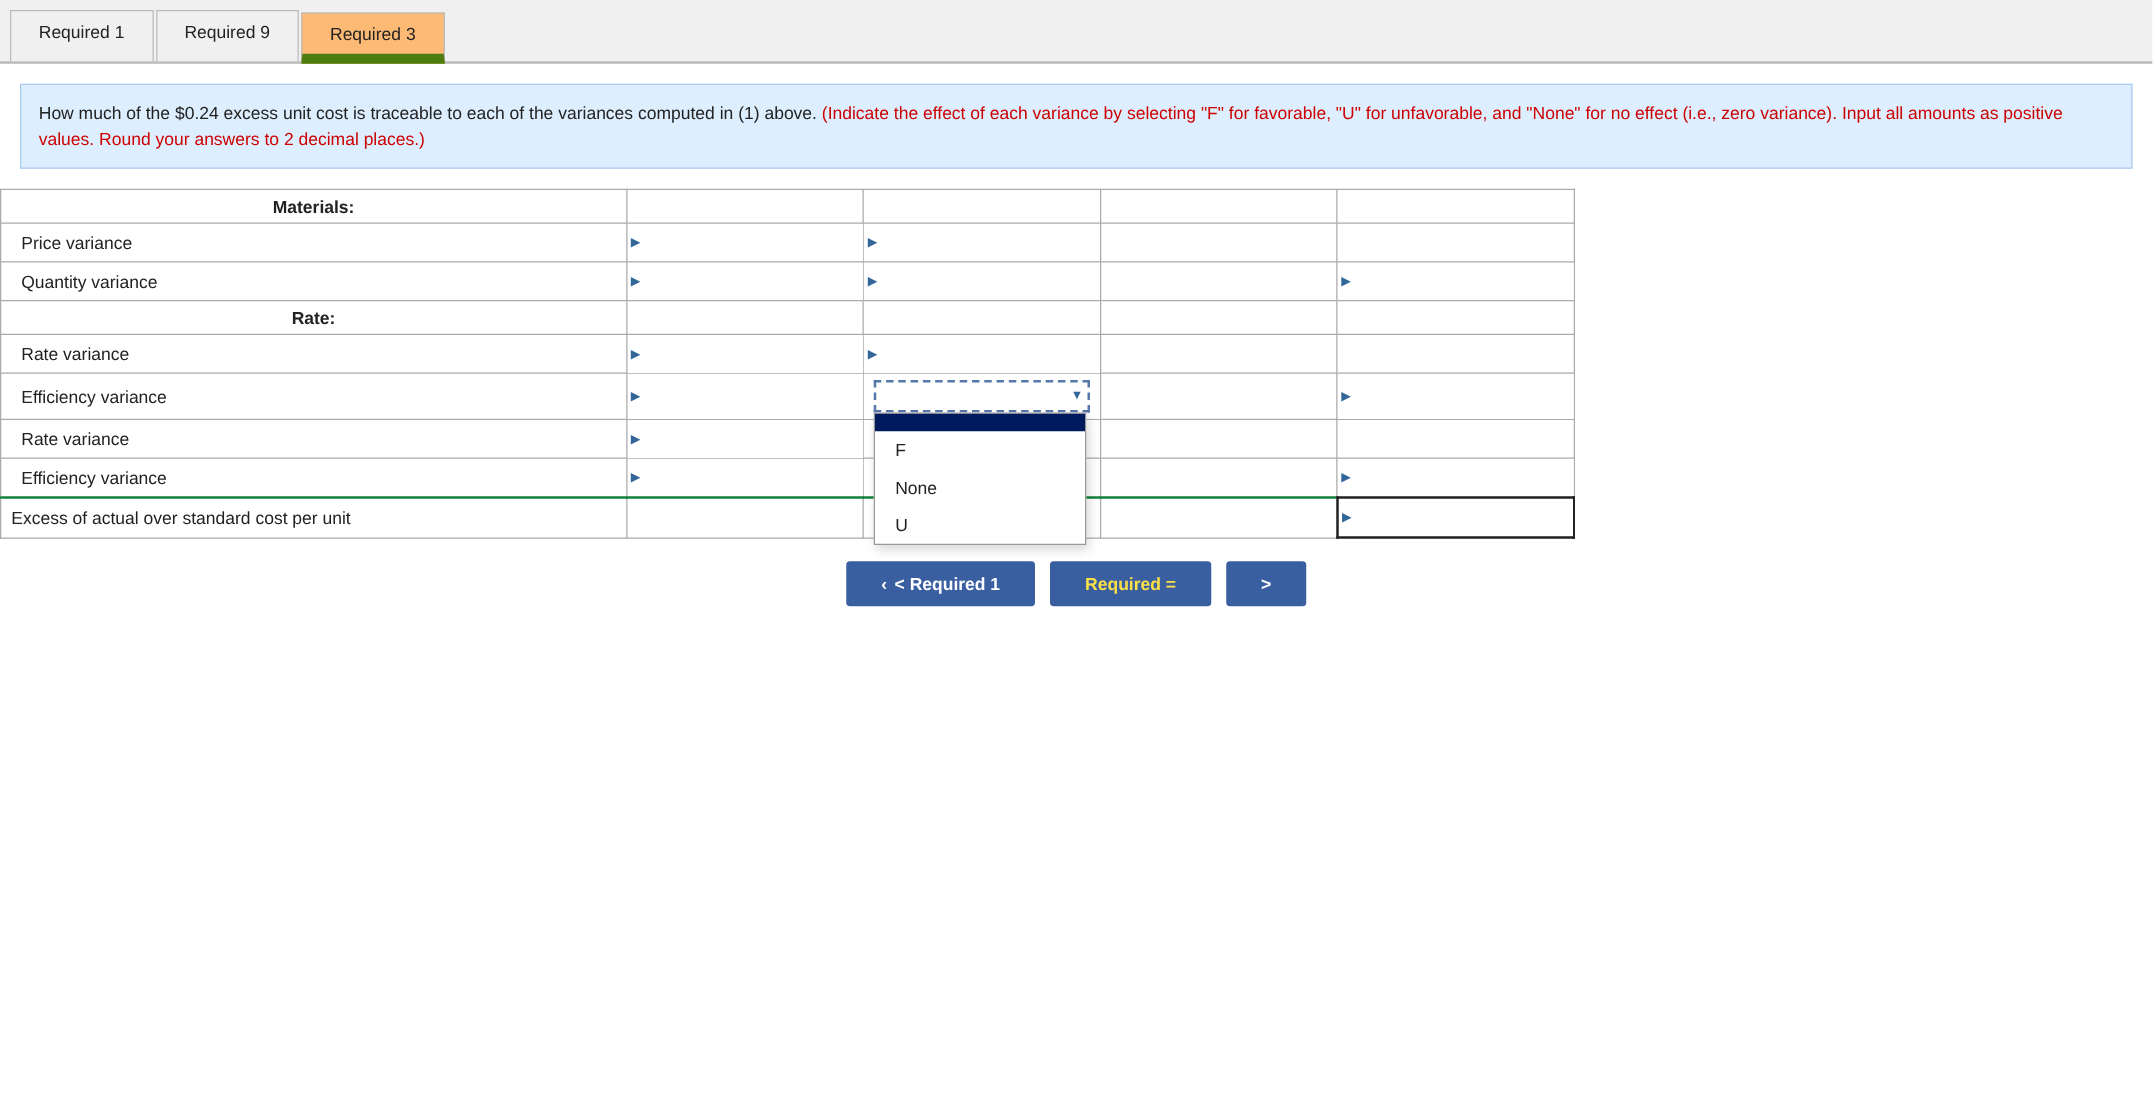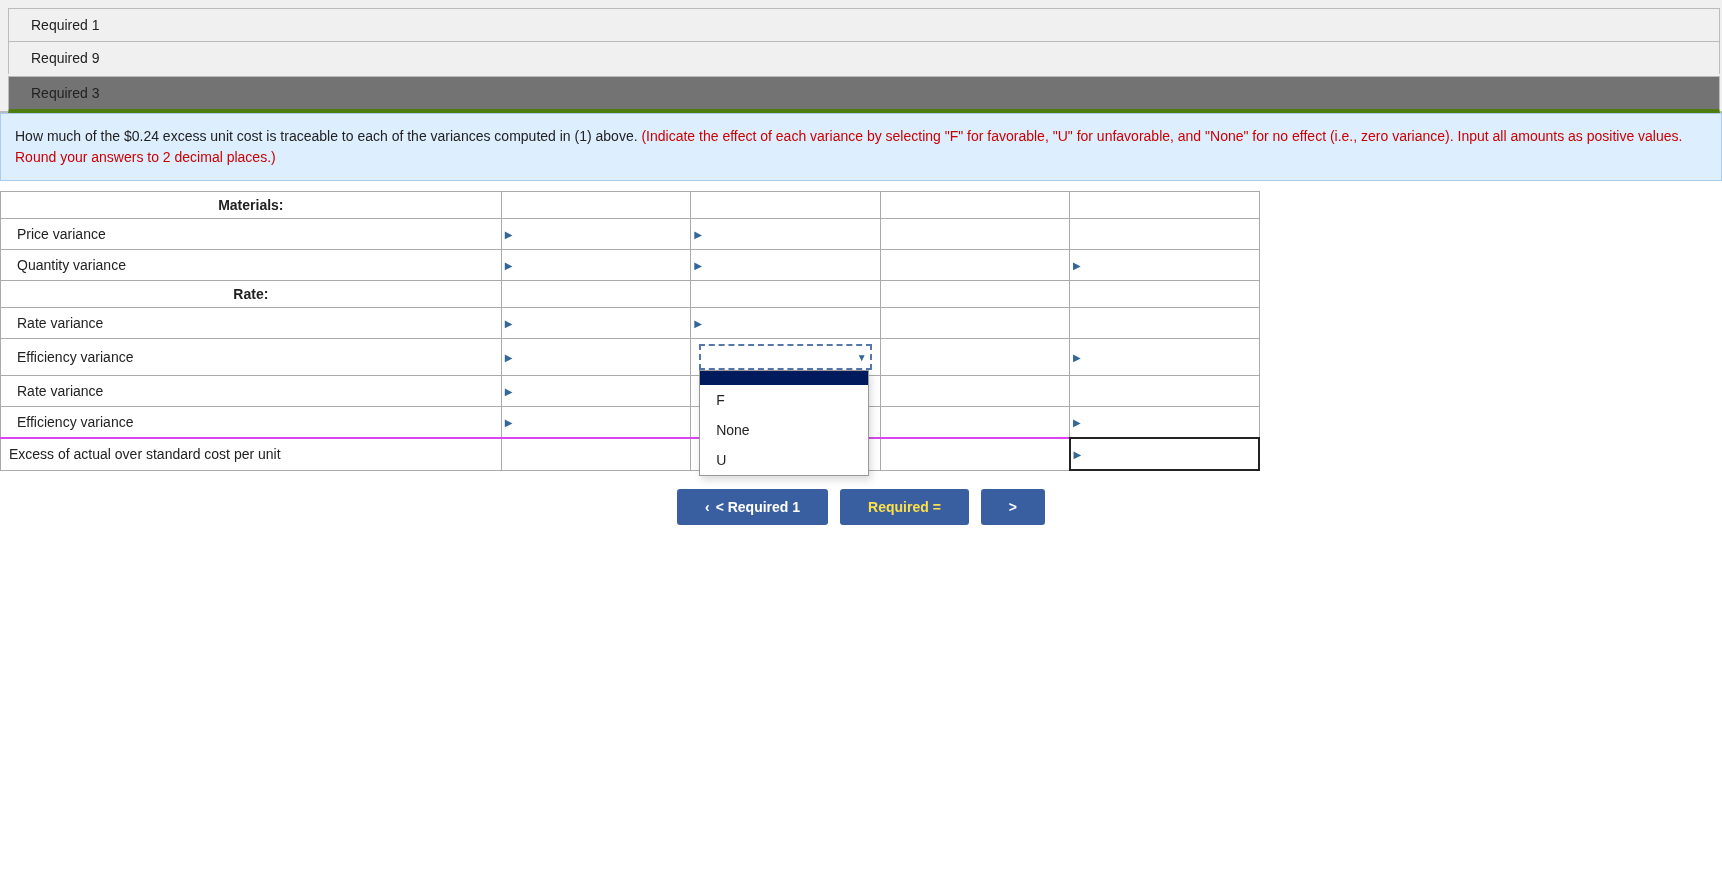--- a/index.html
+++ b/index.html
@@ -10,44 +10,43 @@
       color: #222;
     }
 
     
     .tabs {
       display: flex;
       border-bottom: 2px solid #bbb;
       padding-top: 8px;
       padding-left: 8px;
       background: #f0f0f0;
-      flex-direction: column;
     }
     .tab {
       padding: 8px 22px;
       border: 1px solid #bbb;
       border-bottom: none;
       background: #f0f0f0;
       cursor: pointer;
       margin-right: 2px;
       font-size: 14px;
     }
     .tab.active {
-      background: #737373;
-      border-bottom: 4px solid #4d7c0f;
+      background: #fdba74;
+      border-bottom: 8px solid #4d7c0f;
       position: relative;
       top: 2px;
     }
 
     
     .instruction {
       background: #ddeeff;
       border: 1px solid #aaccee;
       padding: 12px 14px;
-      margin: 0;
+      margin: 16px;
       font-size: 14px;
       line-height: 1.5;
     }
     .instruction .red {
       color: #cc0000;
     }
 
     
     .table-wrap {
       margin: 10px 0 0 0;
@@ -315,21 +314,21 @@
       <td class="input-cell has-arrow">
         <input type="text" value="" style="">
       </td>
       <td class="input-cell empty-cell"></td>
       <td class="input-cell empty-cell"></td>
       <td class="input-cell has-arrow">
         <input type="text" value="" style="">
       </td>
     </tr>
 
-    <tr style="border-top: 2px solid #d946ef;">
+    <tr style="border-top: 2px solid #15803d;">
       <td class="label-cell">Excess of actual over standard cost per unit</td>
       <td class="input-cell empty-cell"></td>
       <td class="input-cell empty-cell"></td>
       <td class="input-cell empty-cell"></td>
       <td class="input-cell has-arrow" style="border: 2px solid #222;">
         <input type="text" value="" style="">
       </td>
     </tr>
   </tbody>
     </table>

